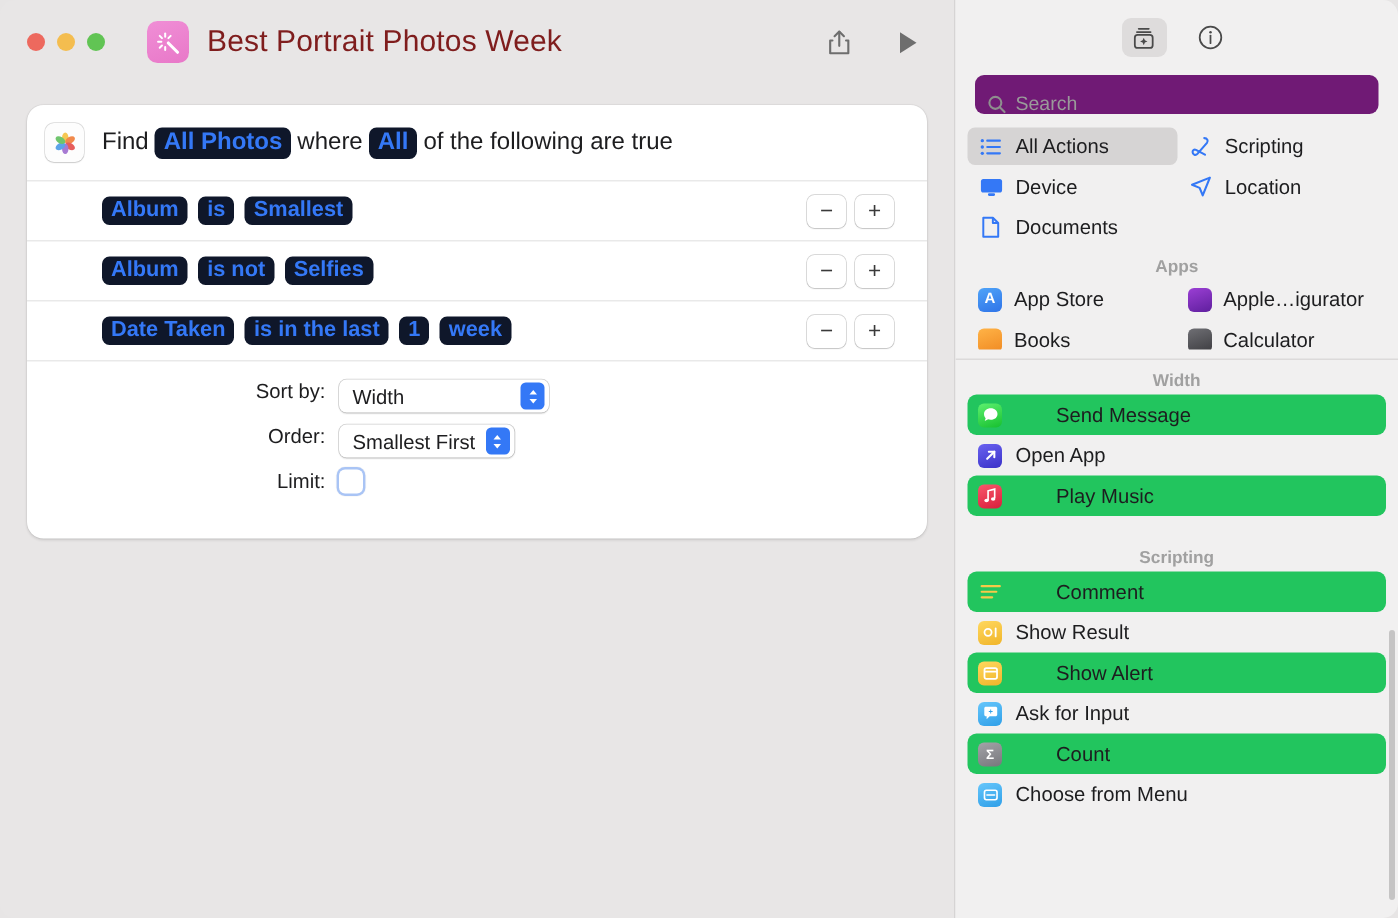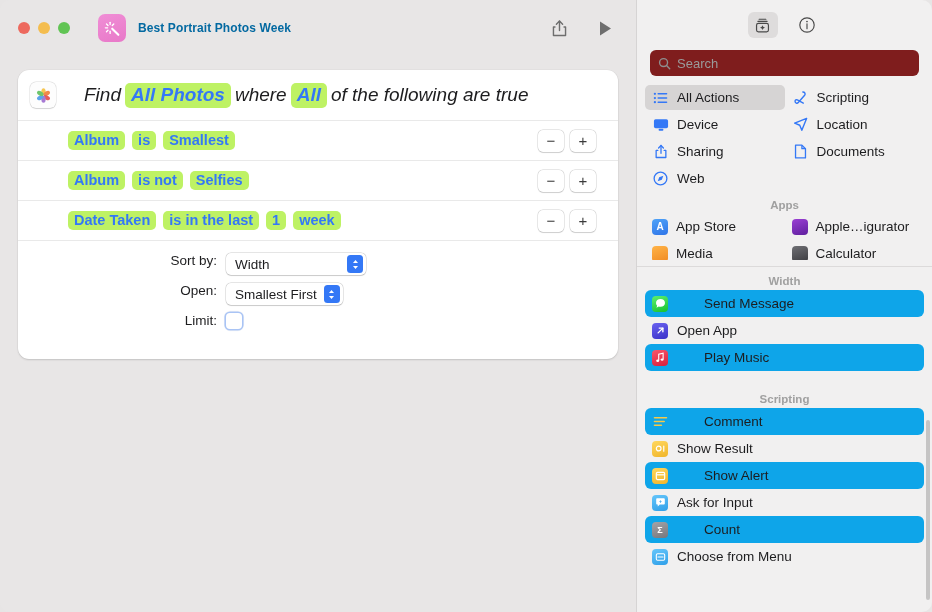--- a/index.html
+++ b/index.html
@@ -38,23 +38,23 @@
   .app-badge {
     width: 28px; height: 28px;
     border-radius: 7px;
     margin-left: 28px;
     background: linear-gradient(160deg, #f08ed6 0%, #e878c8 100%);
     display: flex; align-items: center; justify-content: center;
     flex: 0 0 auto;
   }
   .doc-title {
     margin-left: 12px;
-    font-size: 12px;
-    font-weight: bold;
-    color: #0369a1;
+    font-size: 20px;
+    font-weight: normal;
+    color: #7f1d1d;
     letter-spacing: 0.1px;
     white-space: nowrap;
   }
   .titlebar-spacer { flex: 1 1 auto; }
   .tb-btn {
     width: 34px; height: 30px;
     display: flex; align-items: center; justify-content: center;
     border-radius: 6px;
     cursor: default;
   }
@@ -77,32 +77,31 @@
   }
   .photos-icon {
     width: 26px; height: 26px;
     border-radius: 6px;
     background: #fdfdfd;
     box-shadow: 0 0 0 0.5px rgba(0,0,0,0.12), 0 0.5px 1px rgba(0,0,0,0.12);
     display: flex; align-items: center; justify-content: center;
     flex: 0 0 auto;
   }
   .find-sentence {
-    margin-left: 28px;
-    font-size: 19px;
+    margin-left: 12px;
+    font-size: 16px;
     color: #1d1d1f;
     display: flex; align-items: center;
     flex-wrap: nowrap;
-    font-style: italic;
   }
   .find-sentence .plain { padding: 0 4px; white-space: nowrap; }
   .token {
     display: inline-block;
     color: #3478f6;
-    background: #bef264;
+    background: #0f172a;
     border-radius: 5px;
     padding: 1px 6px 2px 6px;
     font-weight: bold;
     white-space: nowrap;
     cursor: default;
   }
 
   .filter-row {
     display: flex; align-items: center;
     height: 40px;
@@ -196,23 +195,23 @@
     width: 30px; height: 26px;
     border-radius: 6px;
     display: flex; align-items: center; justify-content: center;
     cursor: default;
   }
   .lib-tb-btn.active { background: #dedcdc; }
 
   .search-wrap { padding: 0 13px; }
   .search-field {
     height: 26px;
-    background: #7f1d1d;
+    background: #701a75;
     border-radius: 6px;
-    display: flex; align-items: center;
+    display: flex; align-items: flex-end;
     padding: 0 8px;
     gap: 6px;
     cursor: text;
   }
   .search-field .ph { font-size: 13px; color: #9a9a9a; }
 
   .cat-grid {
     margin-top: 9px;
     padding: 0 8px;
     display: grid;
@@ -280,21 +279,21 @@
     height: 27px;
     display: flex; align-items: center;
     gap: 9px;
     padding: 0 7px;
     border-radius: 6px;
     font-size: 13.5px;
     color: #1d1d1f;
     cursor: default;
     white-space: nowrap;
   }
-  .action-item.zebra { background: #0ea5e9; gap: 36px; }
+  .action-item.zebra { background: #22c55e; gap: 36px; }
   .spacer-18 { height: 14px; }
 
   .scrollbar {
     position: absolute;
     right: 2px; top: 420px;
     width: 4px; height: 180px;
     border-radius: 2px;
     background: rgba(0,0,0,0.18);
     cursor: default;
   }
@@ -413,21 +412,21 @@
             <span>Width</span>
             <span class="chev">
               <svg width="9" height="13" viewBox="0 0 9 13">
                 <path d="M4.5 2 L7 5 L2 5 Z" fill="#ffffff"></path>
                 <path d="M4.5 11 L7 8 L2 8 Z" fill="#ffffff"></path>
               </svg>
             </span>
           </div>
         </div>
         <div class="sort-line">
-          <div class="sort-label">Open:</div>
+          <div class="sort-label">Order:</div>
           <div class="popup auto">
             <span>Smallest First</span>
             <span class="chev">
               <svg width="9" height="13" viewBox="0 0 9 13">
                 <path d="M4.5 2 L7 5 L2 5 Z" fill="#ffffff"></path>
                 <path d="M4.5 11 L7 8 L2 8 Z" fill="#ffffff"></path>
               </svg>
             </span>
           </div>
         </div>
@@ -513,67 +512,48 @@
       <div class="cat-item">
         <span class="cat-ico">
           <svg width="15" height="15" viewBox="0 0 16 16">
             <path d="M14.5 1.5 L1.8 6.6 L7.2 8.8 L9.4 14.2 Z" fill="none" stroke="#3478f6" stroke-width="1.5" stroke-linejoin="round"></path>
           </svg>
         </span>
         <span>Location</span>
       </div>
 
 
-      <div class="cat-item">
-        <span class="cat-ico">
-          <svg width="14" height="15" viewBox="0 0 15 16">
-            <path d="M7.5 1.6 L7.5 10" stroke="#3478f6" stroke-width="1.4" stroke-linecap="round" fill="none"></path>
-            <path d="M4.9 4.2 L7.5 1.6 L10.1 4.2" stroke="#3478f6" stroke-width="1.4" stroke-linecap="round" stroke-linejoin="round" fill="none"></path>
-            <path d="M4.1 6.8 L2.3 6.8 L2.3 14.4 L12.7 14.4 L12.7 6.8 L10.9 6.8" stroke="#3478f6" stroke-width="1.4" stroke-linecap="round" stroke-linejoin="round" fill="none"></path>
-          </svg>
-        </span>
-        <span>Sharing</span>
-      </div>
 
       <div class="cat-item">
         <span class="cat-ico">
           <svg width="13" height="15" viewBox="0 0 13 16">
             <path d="M1.2 1.2 L8 1.2 L11.8 5 L11.8 14.8 L1.2 14.8 Z" fill="none" stroke="#3478f6" stroke-width="1.4" stroke-linejoin="round"></path>
             <path d="M8 1.2 L8 5 L11.8 5" fill="none" stroke="#3478f6" stroke-width="1.4" stroke-linejoin="round"></path>
           </svg>
         </span>
         <span>Documents</span>
       </div>
 
-      <div class="cat-item">
-        <span class="cat-ico">
-          <svg width="15" height="15" viewBox="0 0 16 16">
-            <circle cx="8" cy="8" r="6.8" fill="none" stroke="#3478f6" stroke-width="1.4"></circle>
-            <path d="M11 5 L6.6 6.6 L5 11 L9.4 9.4 Z" fill="#3478f6"></path>
-          </svg>
-        </span>
-        <span>Web</span>
-      </div>
     </div>
 
     <div class="group-label">Apps</div>
 
     <div class="apps-clip">
       <div class="apps-grid">
         <div class="app-item">
           <span class="sq" style="background:linear-gradient(160deg,#4fa3f8,#2f74e8)">A</span>
           <span>App Store</span>
         </div>
         <div class="app-item">
           <span class="sq" style="background:linear-gradient(160deg,#9b3fd4,#5f1f9e)"></span>
           <span>Apple…igurator</span>
         </div>
         <div class="app-item">
           <span class="sq" style="background:linear-gradient(160deg,#ffb347,#f08a22)"></span>
-          <span>Media</span>
+          <span>Books</span>
         </div>
         <div class="app-item">
           <span class="sq" style="background:linear-gradient(160deg,#6f6f74,#3c3c40)"></span>
           <span>Calculator</span>
         </div>
       </div>
     </div>
 
     <div class="lib-divider"></div>
 

